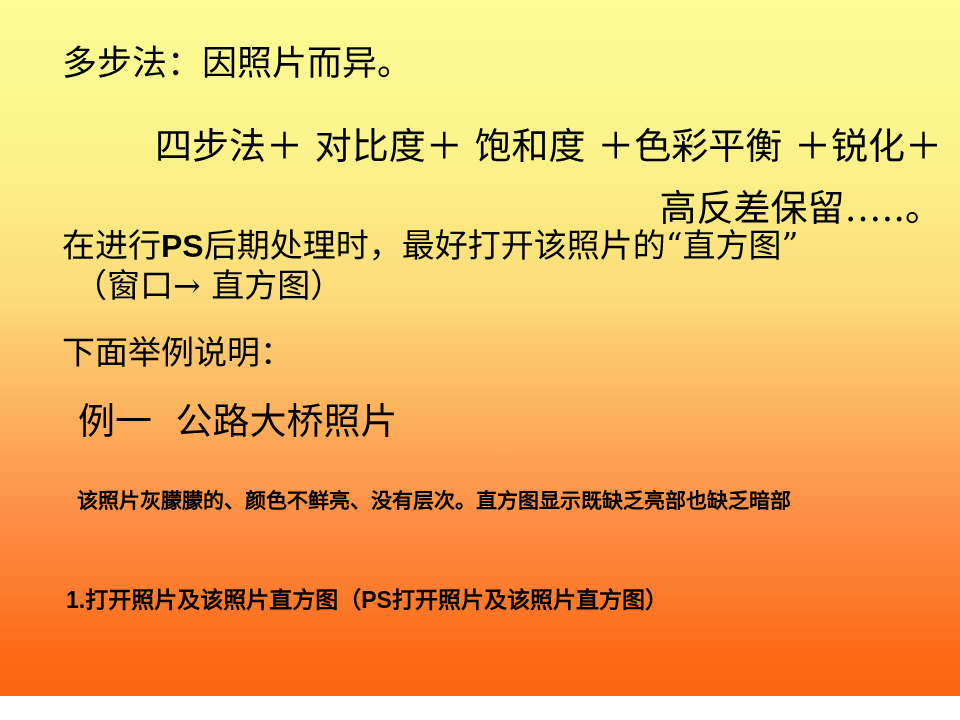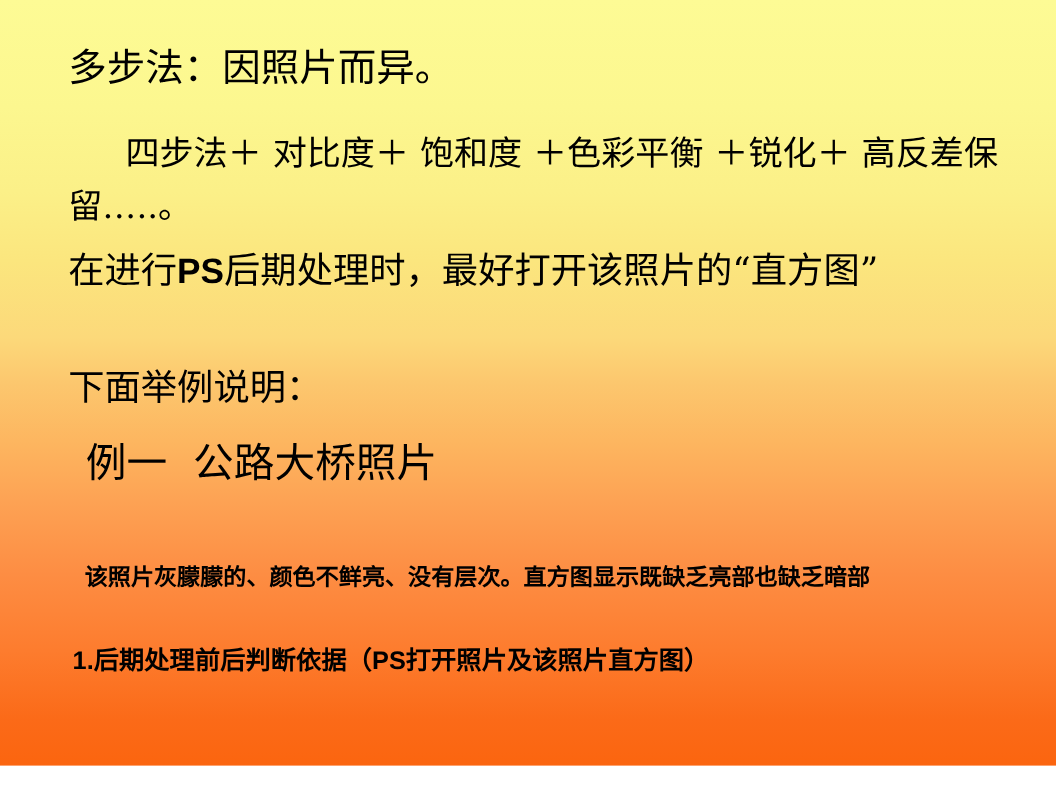--- a/index.html
+++ b/index.html
@@ -57,22 +57,23 @@
     top: 41px;
     font-size: 35px;
     line-height: 44px;
   }
 
   .line-2 {
     position: absolute;
     left: 62px;
     top: 116px;
     width: 880px;
-    font-size: 31px;
-    line-height: 48px;
+    font-size: 37px;
+    line-height: 62px;
+    text-align: right;
   }
   .line-2 .indent { display: inline-block; width: 52px; }
 
   .line-3 {
     position: absolute;
     left: 62px;
     top: 226px;
     width: 890px;
     font-size: 33px;
     line-height: 39px;
@@ -107,21 +108,20 @@
     color: #000;
   }
 
   .line-6 {
     position: absolute;
     left: 55px;
     top: 484px;
     width: 890px;
     font-size: 21px;
     line-height: 34px;
-    margin-top: 24px;
   }
   .line-6 .indent { display: inline-block; width: 22px; }
 
   .line-7 {
     position: absolute;
     left: 66px;
     top: 584px;
     width: 880px;
     font-size: 23px;
     line-height: 32px;
@@ -138,24 +138,24 @@
 </head>
 <body>
 
 <div id="slide">
   <div class="content">
 
     <div class="blk line-1">多步法：因照片而异。</div>
 
     <div class="blk line-2"><span class="indent"></span><span>四步法＋ 对比度＋ 饱和度 ＋色彩平衡 ＋锐化＋ 高反差保留…..。</span></div>
 
-    <div class="blk line-3"><span>在进行</span><span class="ps">PS</span><span>后期处理时，最好打开该照片的“直方图”</span></div>
+    <div class="blk line-3"><span>在进行</span><span class="ps">PS</span><span>后期处理时，最好打开该照片的“直方图”</span><span class="sub">（窗口→ 直方图）</span></div>
 
     <div class="blk line-4">下面举例说明：</div>
 
     <div class="blk line-5">例一  公路大桥照片</div>
 
     <div class="small-blk line-6"><span class="indent"></span><span>该照片灰朦朦的、颜色不鲜亮、没有层次。直方图显示既缺乏亮部也缺乏暗部</span></div>
 
-    <div class="small-blk line-7"><span class="num">1.</span><span>后期处理前后判断依据（</span><span class="ps">PS</span><span>打开照片及该照片直方图）</span></div>
+    <div class="small-blk line-7"><span class="num">1.</span><span>打开照片及该照片直方图（</span><span class="ps">PS</span><span>打开照片及该照片直方图）</span></div>
 
   </div>
 </div>
 
 </body></html>

